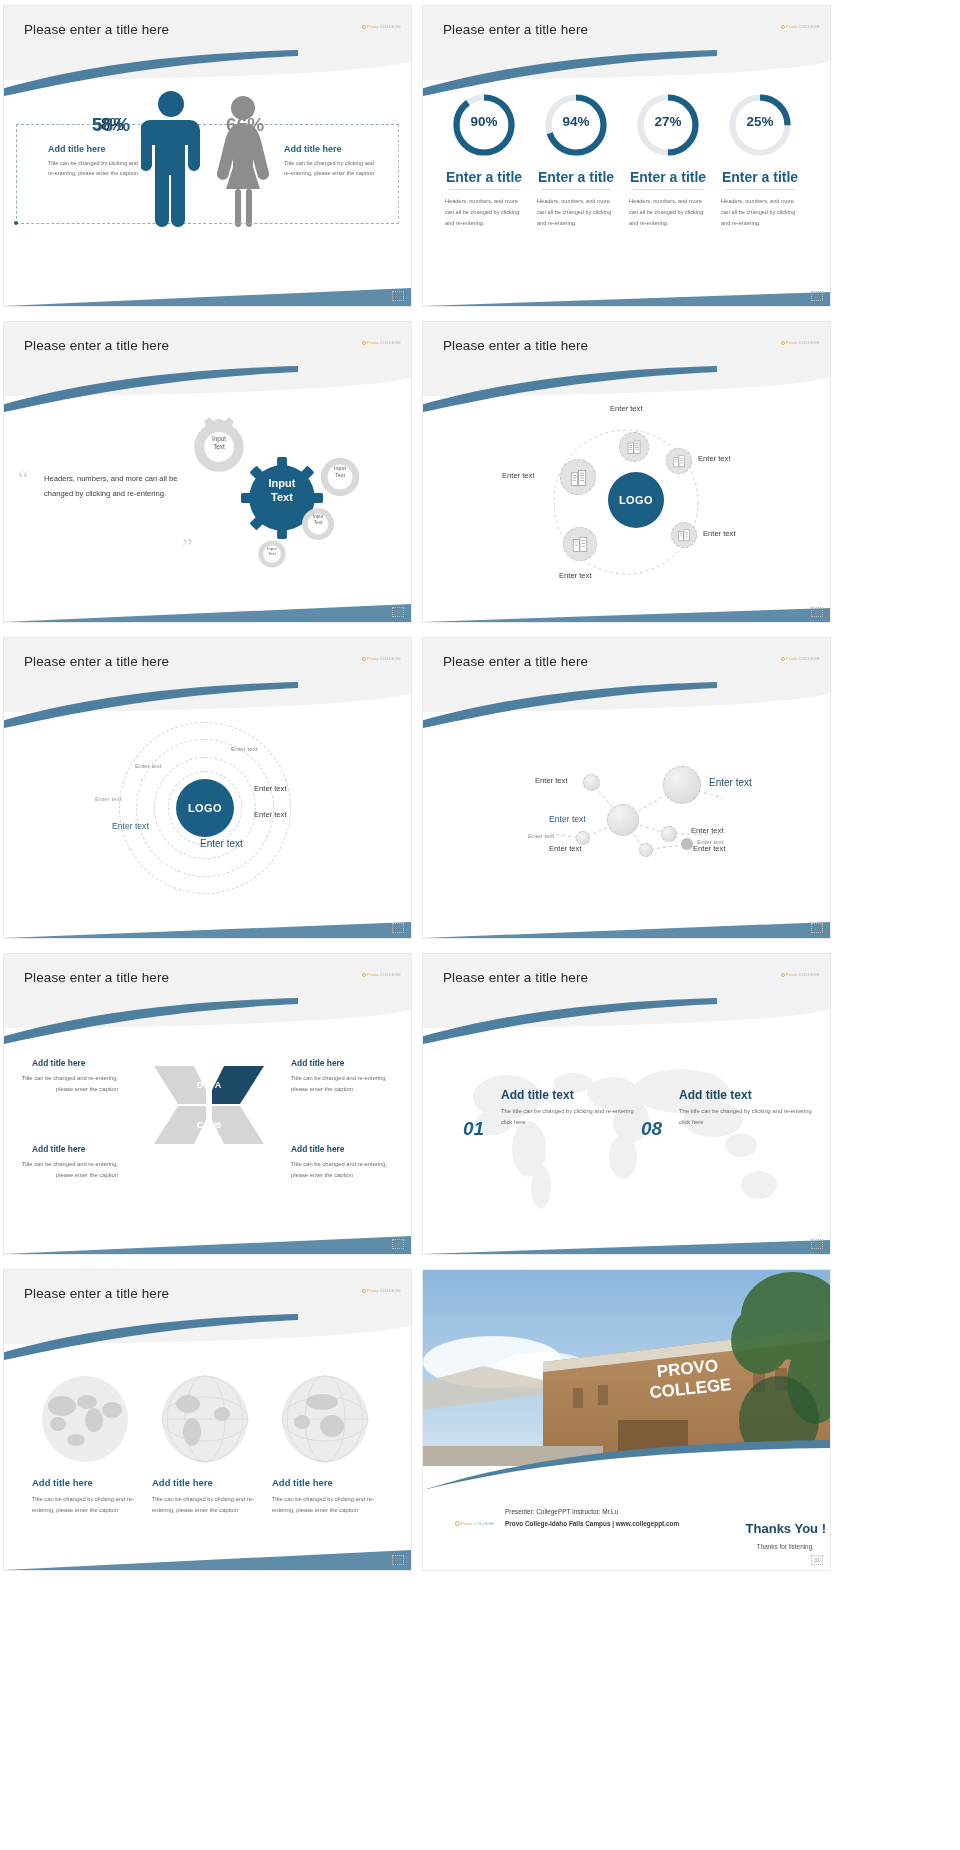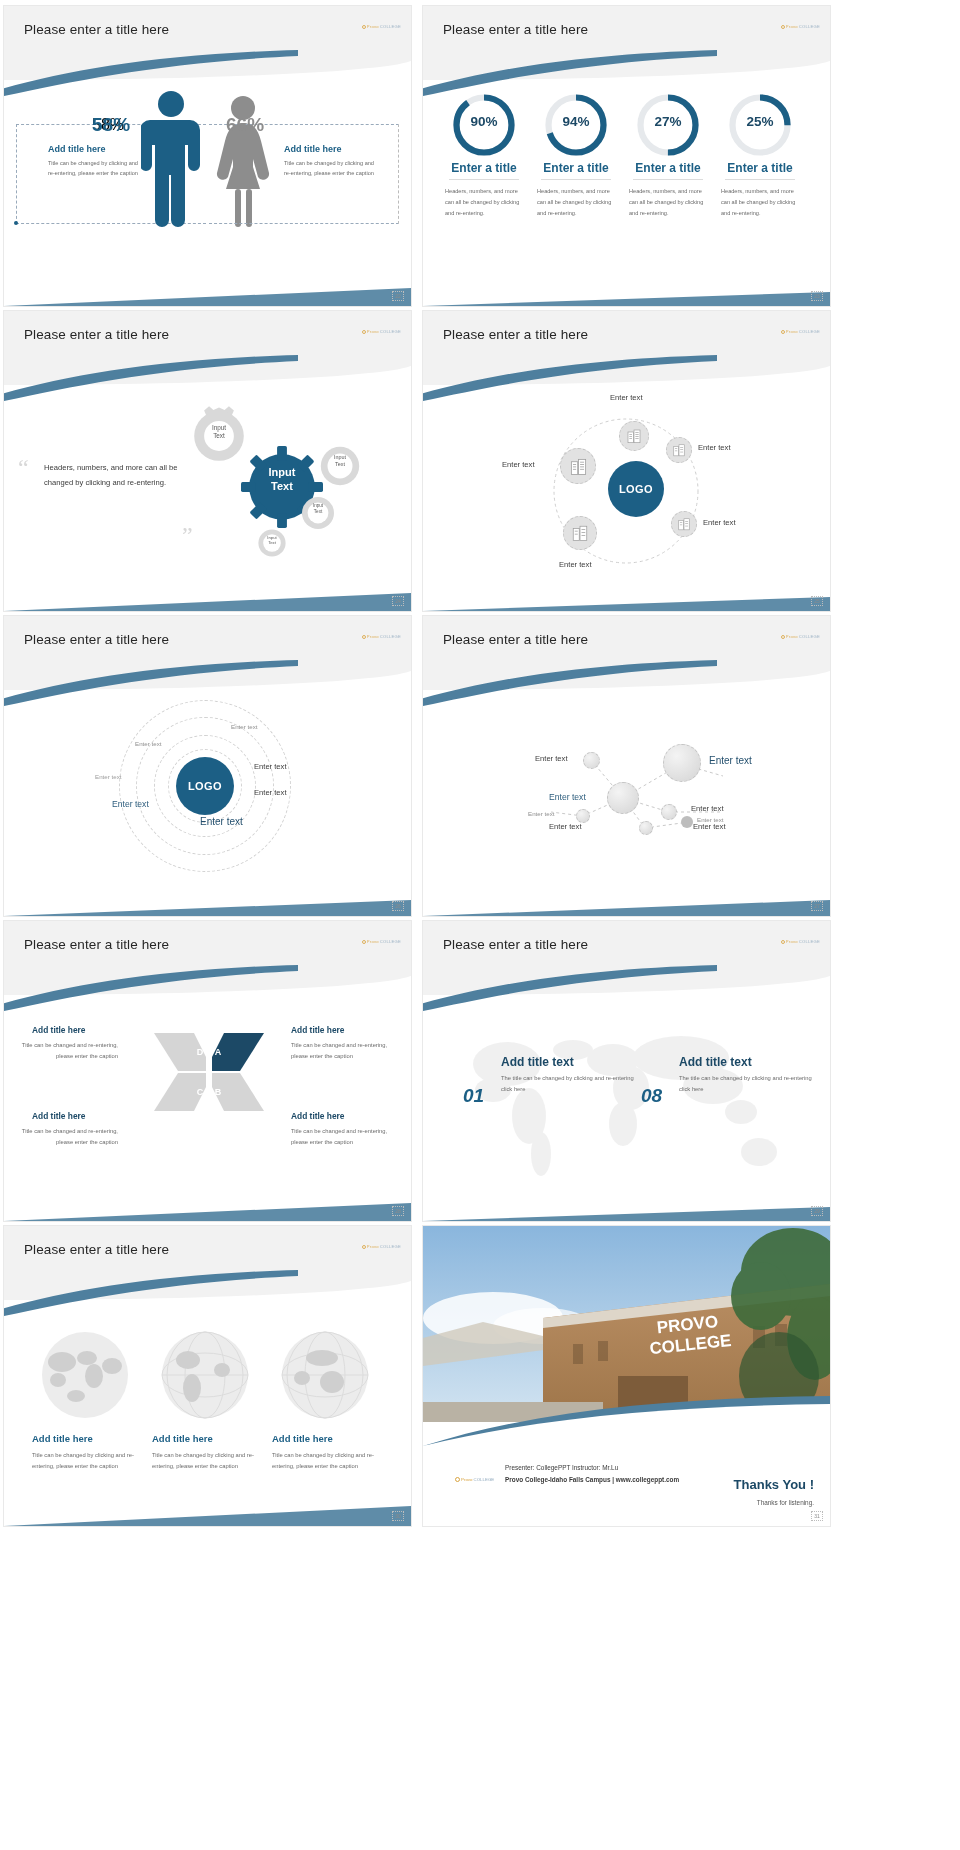--- a/index.html
+++ b/index.html
@@ -6,21 +6,21 @@
   body {
     width: 960px; height: 1850px;
     background: #ffffff;
     font-family: "Liberation Sans", sans-serif;
     overflow: hidden;
   }
   .deck {
     display: grid;
     grid-template-columns: 407px 407px;
     grid-auto-rows: 300px;
-    gap: 5px 12px;
+    gap: 16px 12px;
     padding: 6px 4px;
   }
   .slide {
     position: relative;
     background: #ffffff;
     overflow: hidden;
     box-shadow: 0 0 0 1px #e9e9e9;
   }
   .slide-header {
     position: absolute; left: 0; top: 0; right: 0; height: 52px;
@@ -60,21 +60,21 @@
   
   .pp { position:absolute; }
   .pct { font-size: 19px; font-weight: bold; }
   .pct.blue { color:#1c5f85; } .pct.gray { color:#8d8d8d; }
   .addt { font-size: 9px; font-weight: bold; color:#1c5f85; }
   .cap { font-size: 5.6px; color:#6b6b6b; line-height: 1.75; }
   .dash-l { position:absolute; border-left:1px dashed #9ab; border-top:1px dashed #9ab; border-bottom:1px dashed #9ab; }
 
   
   .dcol { position:absolute; width:86px; text-align:center; }
-  .dtitle { font-size:12px; font-weight:bold; color:#1c5f85; margin-top:3px;}
+  .dtitle { font-size:14px; font-weight:bold; color:#1c5f85; margin-top:11px;}
   .drule { height:1px; background:#dcdcdc; margin:4px 8px 6px; }
   .dbody { font-size:5.6px; color:#6b6b6b; line-height:2.0; }
 
   
   .quote { position:absolute; font-size:24px; color:#d8d8d8; font-family:"Liberation Serif",serif; line-height:1;}
   .qtext { position:absolute; font-size:7.6px; color:#3a3a3a; line-height:1.95; width:150px;}
 
   
   .et { position:absolute; font-size:7.6px; color:#3c3c3c; white-space:nowrap; }
   .et.s { font-size:6.2px; color:#8e8e8e; }
@@ -101,21 +101,21 @@
   .num { position:absolute; font-size:19px; font-weight:bold; font-style:italic; color:#1c5f85;margin-top:36px;}
   .ntitle { position:absolute; font-size:12px; font-weight:bold; color:#1c4966;}
   .ncap { position:absolute; font-size:5.8px; color:#6b6b6b; line-height:1.85; width:140px;}
 
   
   .gt { position:absolute; font-size:9.5px; font-weight:bold; color:#1c5f85; }
   .gc { position:absolute; font-size:5.8px; color:#6b6b6b; line-height:1.85; width:108px; }
 
   
   .photo { position:absolute; left:0; right:0; top:0; height:196px; overflow:hidden; }
-  .thanks { position:absolute; right:16px; bottom:34px; font-size:13px; font-weight:bold; color:#1c4966; }
+  .thanks { position:absolute; right:4px; bottom:34px; font-size:13px; font-weight:bold; color:#1c4966; }
   .thanks2 { position:absolute; right:16px; bottom:20px; font-size:6.4px; color:#555; }
   .pres { position:absolute; left:82px; bottom:40px; font-size:6.4px; color:#3a3a3a; line-height:1.9;}
   .footwm { position:absolute; left:32px; bottom:44px; z-index:6; font-size:4.4px; color:#d9a441; display:flex; align-items:center; gap:1px;}
 </style>
 </head>
 <body>
 
 <div class="deck">
 
   <div class="slide">

